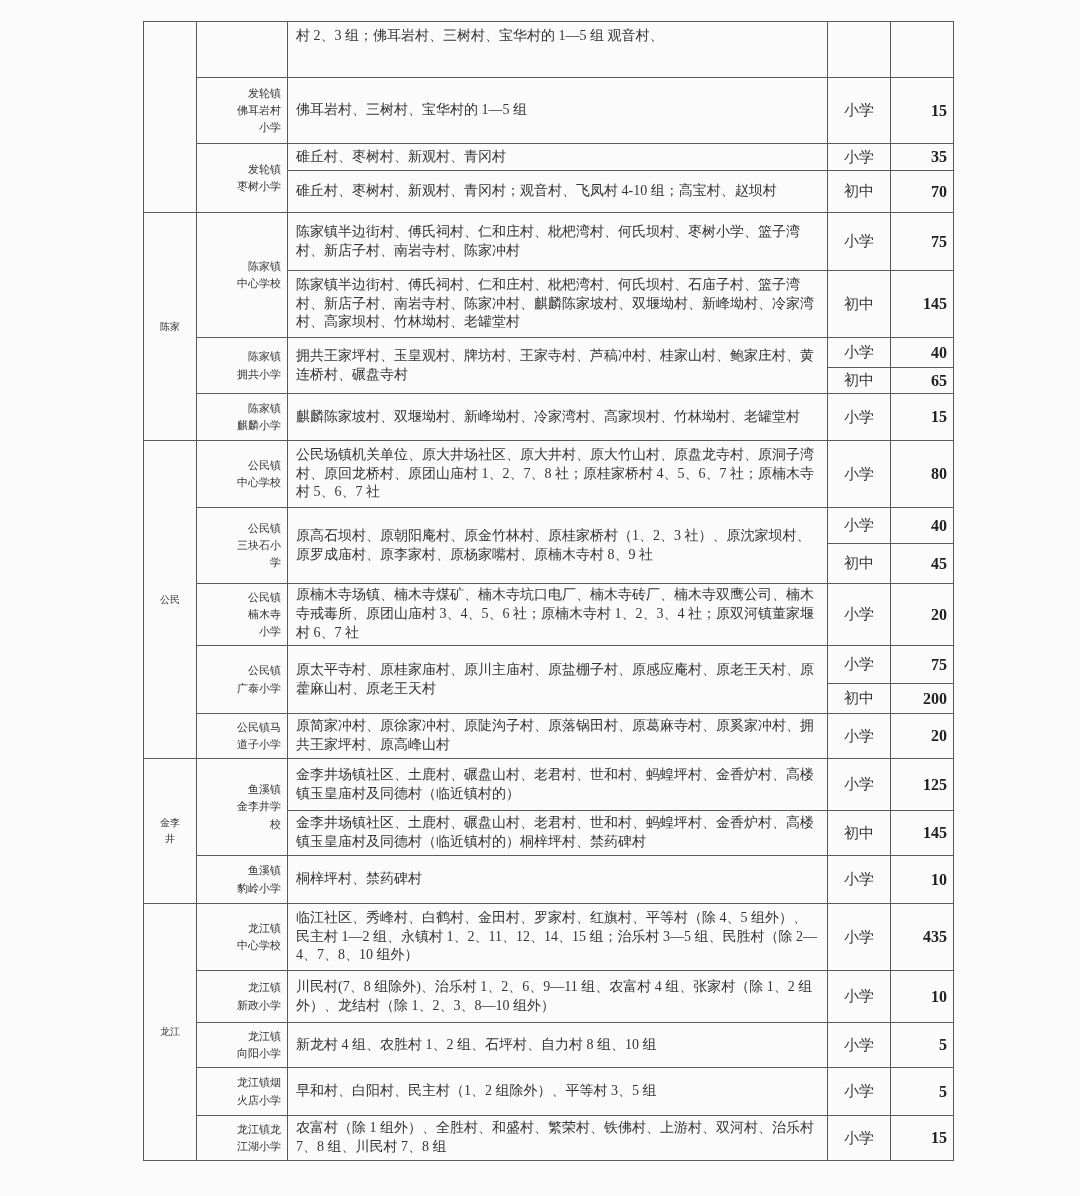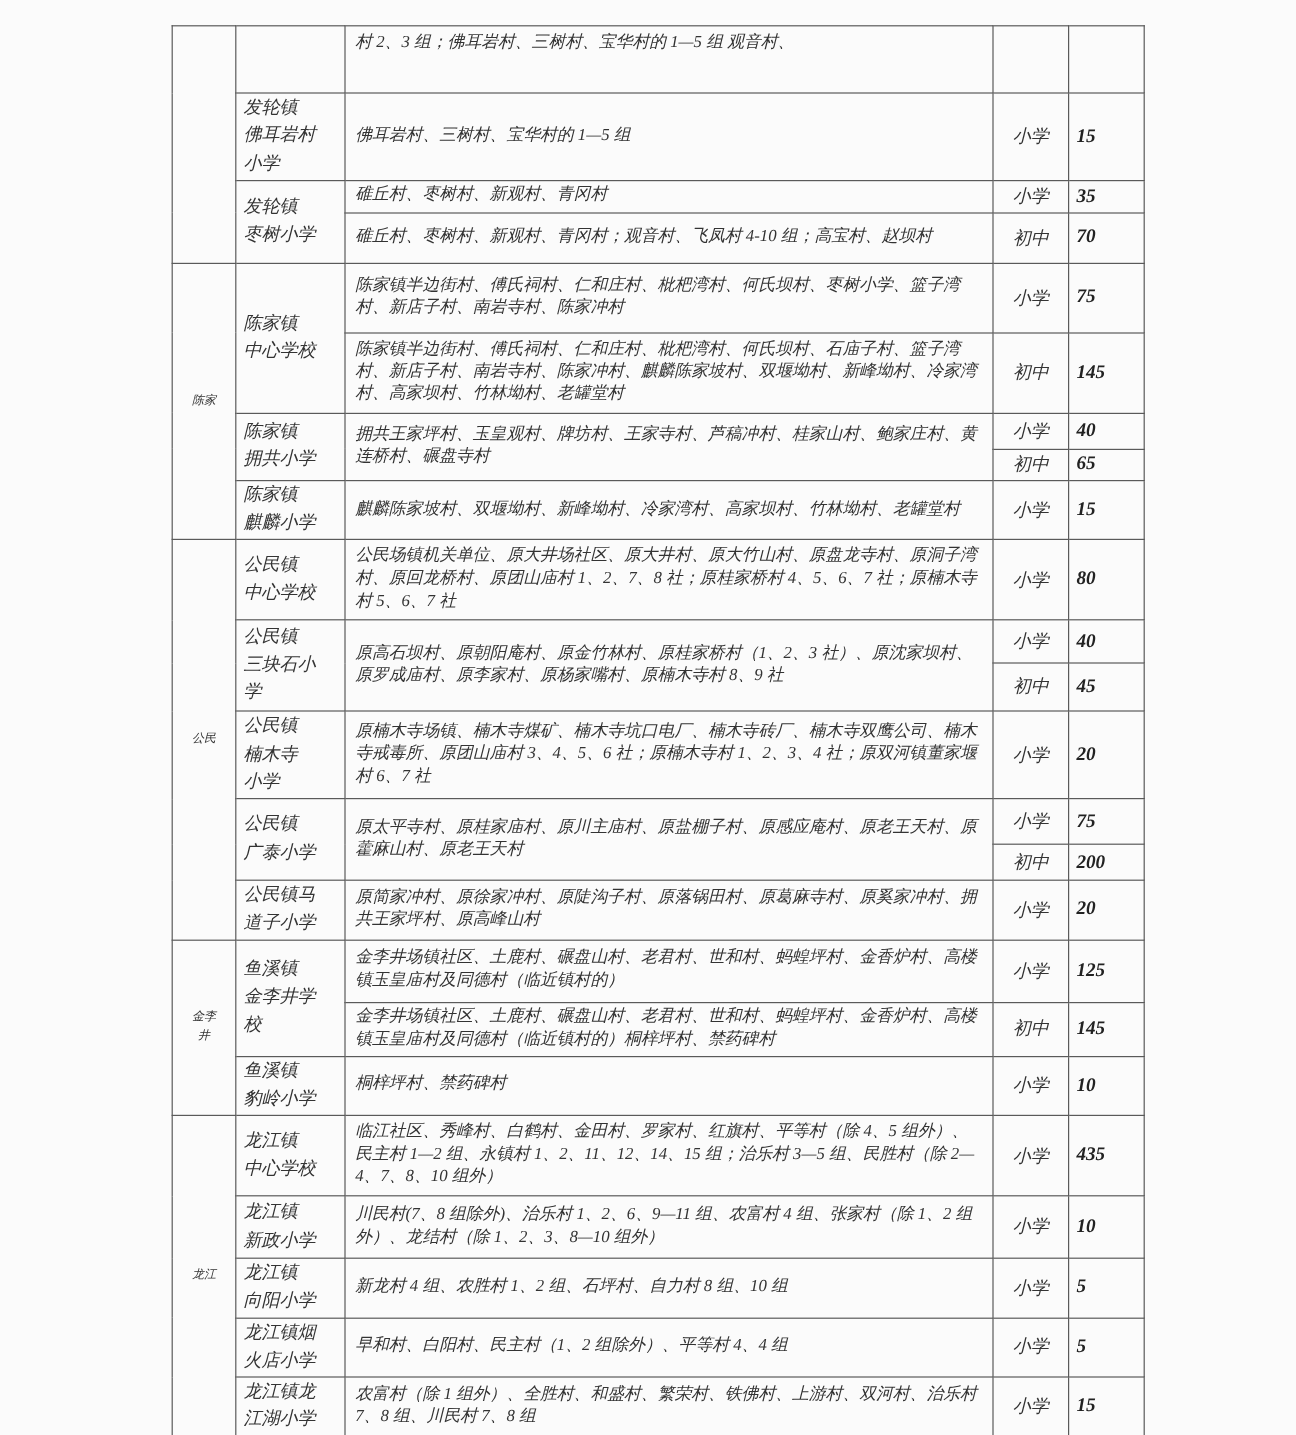--- a/index.html
+++ b/index.html
@@ -9,21 +9,20 @@
     width: 1080px;
     height: 1196px;
     font-family: "Liberation Serif", "DejaVu Serif", serif;
     color: #333333;
   }
   .page {
     position: relative;
     width: 1080px;
     height: 1196px;
     overflow: hidden;
-    font-style: italic;
   }
   .sheet {
     position: absolute;
     left: 143px;
     top: 21px;
   }
   table.district-table {
     border-collapse: collapse;
     table-layout: fixed;
     width: 810px;
@@ -35,44 +34,44 @@
     box-sizing: border-box;
   }
   .group-cell {
     text-align: center;
     vertical-align: middle;
     font-size: 10px;
     white-space: pre-line;
     line-height: 1.6;
   }
   .school-cell {
-    text-align: left;
-    vertical-align: middle;
-    font-size: 15px;
+    text-align: right;
+    vertical-align: middle;
+    font-size: 11px;
     white-space: pre-line;
     line-height: 1.55;
   }
   .villages-cell {
     text-align: left;
     vertical-align: middle;
     font-size: 14px;
     line-height: 1.34;
     padding: 2px 8px;
   }
   .villages-top {
     vertical-align: top;
     padding-top: 5px;
   }
   .level-cell {
     text-align: center;
     vertical-align: middle;
     font-size: 15px;
   }
   .count-cell {
-    text-align: left;
+    text-align: right;
     vertical-align: middle;
     font-size: 16px;
     font-weight: 600;
     color: #222222;
   }
 </style>
 </head>
 <body>
 
 <div class="page">
@@ -230,21 +229,21 @@
         <tr style="height:45px">
           <td class="school-cell">龙江镇
 向阳小学</td>
           <td class="villages-cell">新龙村 4 组、农胜村 1、2 组、石坪村、自力村 8 组、10 组</td>
           <td class="level-cell">小学</td>
           <td class="count-cell">5</td>
         </tr>
         <tr style="height:48px">
           <td class="school-cell">龙江镇烟
 火店小学</td>
-          <td class="villages-cell">早和村、白阳村、民主村（1、2 组除外）、平等村 4、4 组</td>
+          <td class="villages-cell">早和村、白阳村、民主村（1、2 组除外）、平等村 3、5 组</td>
           <td class="level-cell">小学</td>
           <td class="count-cell">5</td>
         </tr>
         <tr style="height:45px">
           <td class="school-cell">龙江镇龙
 江湖小学</td>
           <td class="villages-cell">农富村（除 1 组外）、全胜村、和盛村、繁荣村、铁佛村、上游村、双河村、治乐村 7、8 组、川民村 7、8 组</td>
           <td class="level-cell">小学</td>
           <td class="count-cell">15</td>
         </tr>

